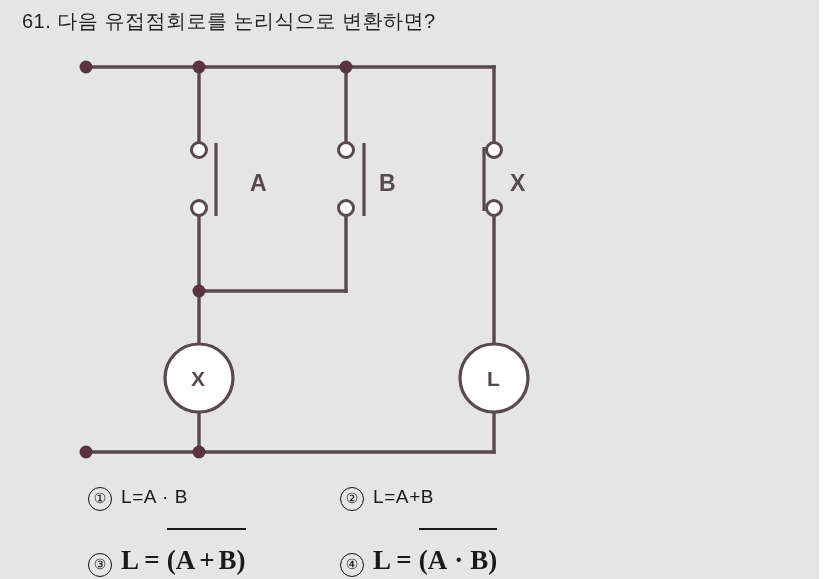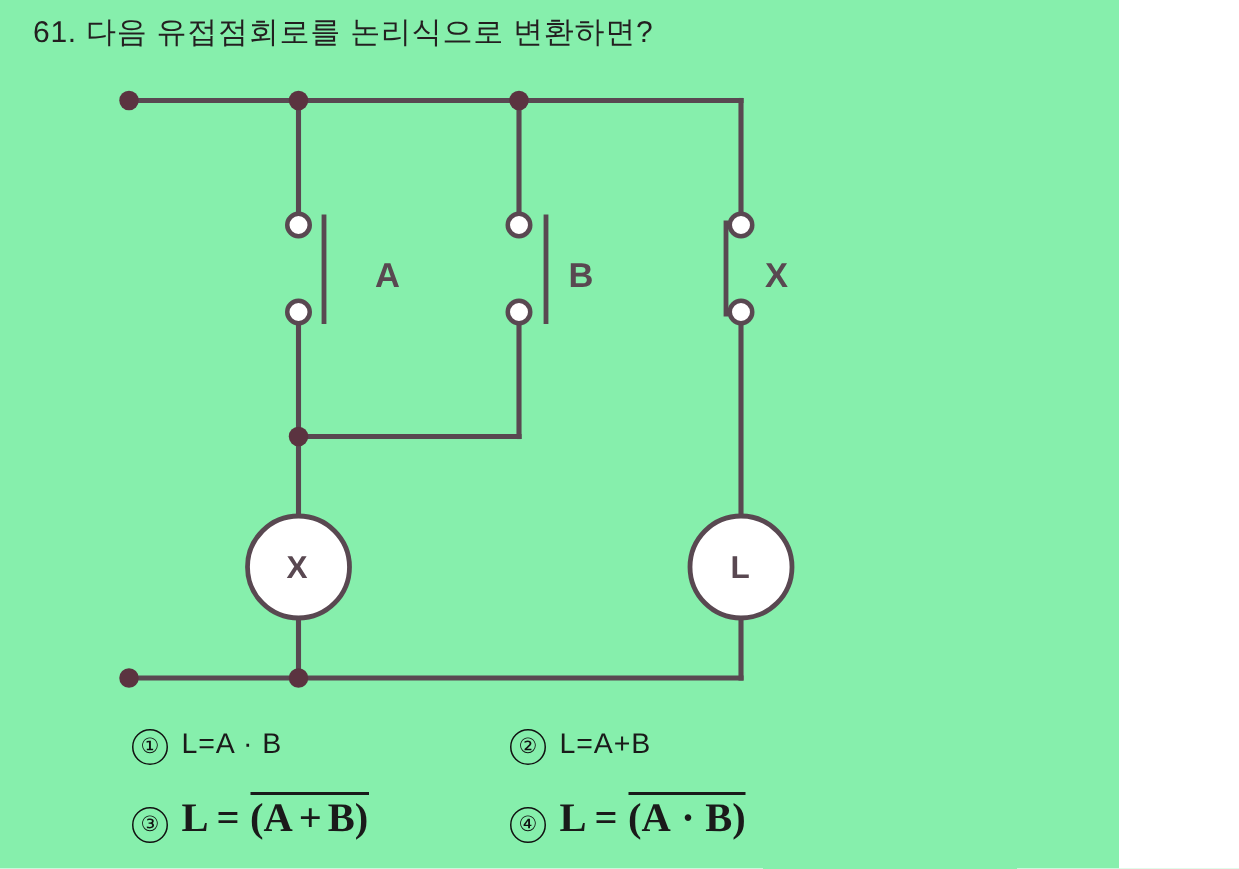--- a/index.html
+++ b/index.html
@@ -6,23 +6,23 @@
     margin: 0;
     padding: 0;
     background: #ffffff;
   }
   body {
     font-family: "Liberation Sans", sans-serif;
     color: #1a1a1a;
   }
   #page {
     position: relative;
-    width: 746px;
+    width: 819px;
     height: 579px;
-    background: #86efac;
+    background: #e5e5e5;
     overflow: hidden;
   }
 
   
   .question-title {
     position: absolute;
     left: 22px;
     top: 8px;
     font-size: 20px;
     letter-spacing: 0.5px;
@@ -108,21 +108,21 @@
     align-items: baseline;
     font-size: 27px;
     font-weight: bold;
     color: #1a1a1a;
   }
   .choice-math .mlhs {
     margin-right: 7px;
   }
   .choice-math .overbar {
     border-top: 2.2px solid #1a1a1a;
-    padding-top: 1px;
+    padding-top: 16px;
     line-height: 1.05;
   }
   .choice-math .mop {
     padding: 0 4px;
   }
   .choice-math .mdot {
     padding: 0 7px;
   }
 </style>
 </head>

